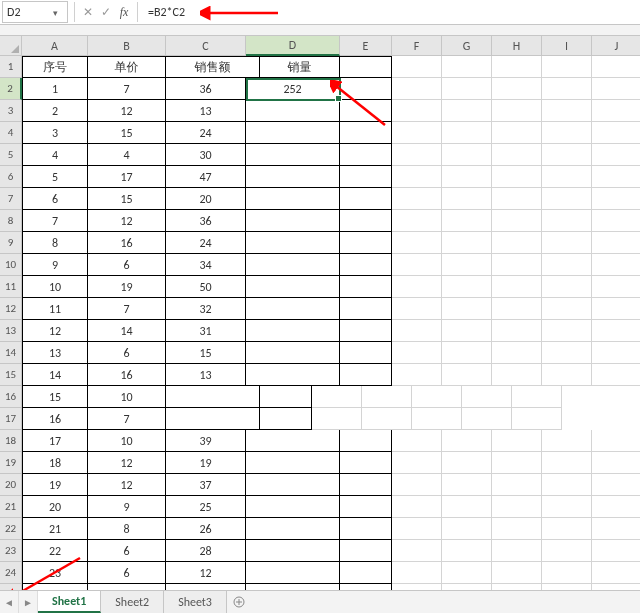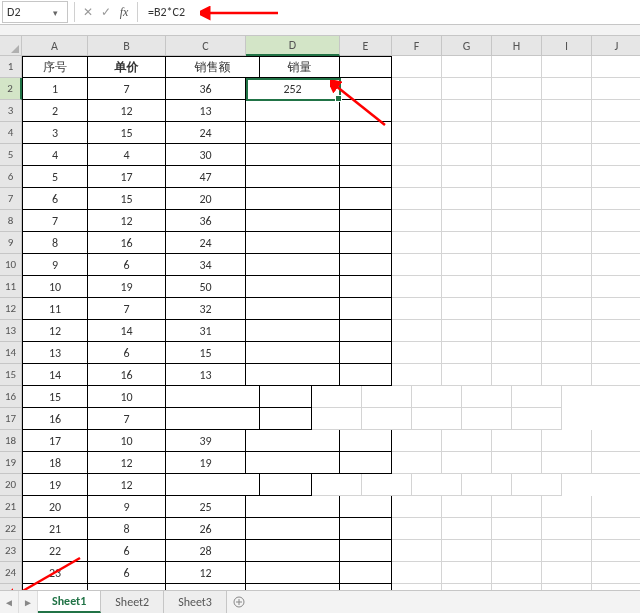--- a/index.html
+++ b/index.html
@@ -298,21 +298,21 @@
       <div class="rh">20</div>
       <div class="rh">21</div>
       <div class="rh">22</div>
       <div class="rh">23</div>
       <div class="rh">24</div>
       <div class="rh">25</div>
     </div>
   <div class="cells" id="cells">
       <div class="row">
         <div class="cell hdr bB bR bL bT" style="width: 66px;">序号</div>
-        <div class="cell hdr bB bR bT" style="width: 78px; font-weight: bold;">单价</div>
+        <div class="cell hdr bB bR bT" style="width: 78px;">单价</div>
         <div class="cell hdr bB bR bT" style="width: 94px;">销售额</div>
         <div class="cell hdr bB bR bT" style="width: 80px;">销量</div>
         <div class="cell bB bR bT" style="width: 52px;"></div>
         <div class="cell" style="width: 50px;"></div>
         <div class="cell" style="width: 50px;"></div>
         <div class="cell" style="width: 50px;"></div>
         <div class="cell" style="width: 50px;"></div>
         <div class="cell" style="width: 50px;"></div>
       </div>
       <div class="row">
@@ -525,20 +525,21 @@
         <div class="cell bB bR" style="width: 52px;"></div>
         <div class="cell" style="width: 50px;"></div>
         <div class="cell" style="width: 50px;"></div>
         <div class="cell" style="width: 50px;"></div>
         <div class="cell" style="width: 50px;"></div>
         <div class="cell" style="width: 50px;"></div>
       </div>
       <div class="row">
         <div class="cell bB bR bL" style="width: 66px;">19</div>
         <div class="cell bB bR" style="width: 78px;">12</div>
+        <div class="cell bB bR" style="width: 80px;">37</div>
         <div class="cell bB bR" style="width: 94px;"></div>
         <div class="cell bB bR" style="width: 52px;"></div>
         <div class="cell" style="width: 50px;"></div>
         <div class="cell" style="width: 50px;"></div>
         <div class="cell" style="width: 50px;"></div>
         <div class="cell" style="width: 50px;"></div>
         <div class="cell" style="width: 50px;"></div>
       </div>
       <div class="row">
         <div class="cell bB bR bL" style="width: 66px;">20</div>

